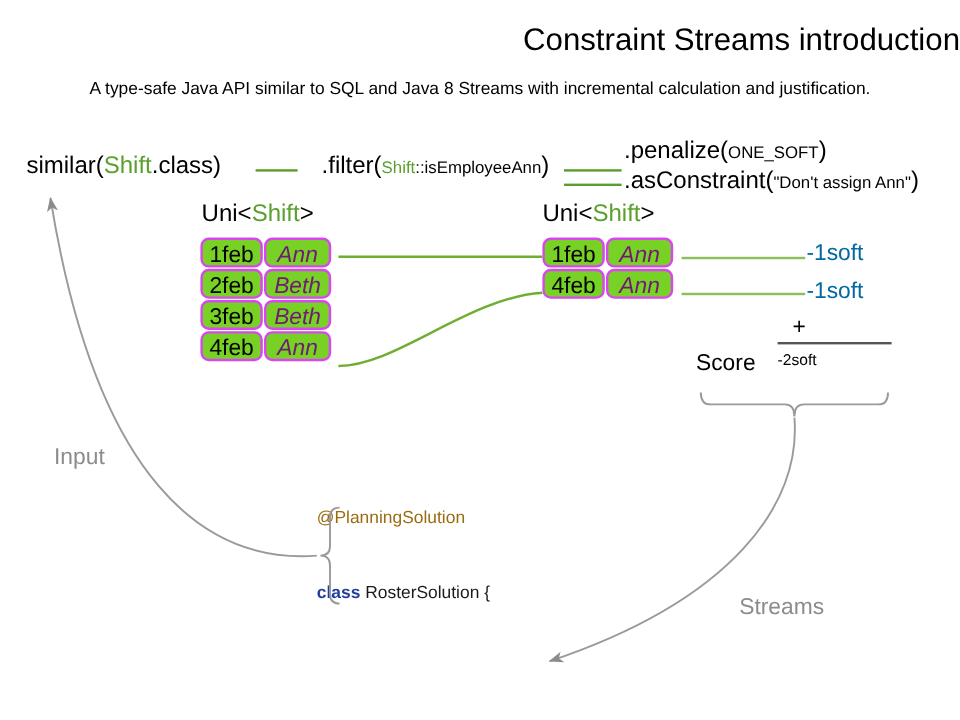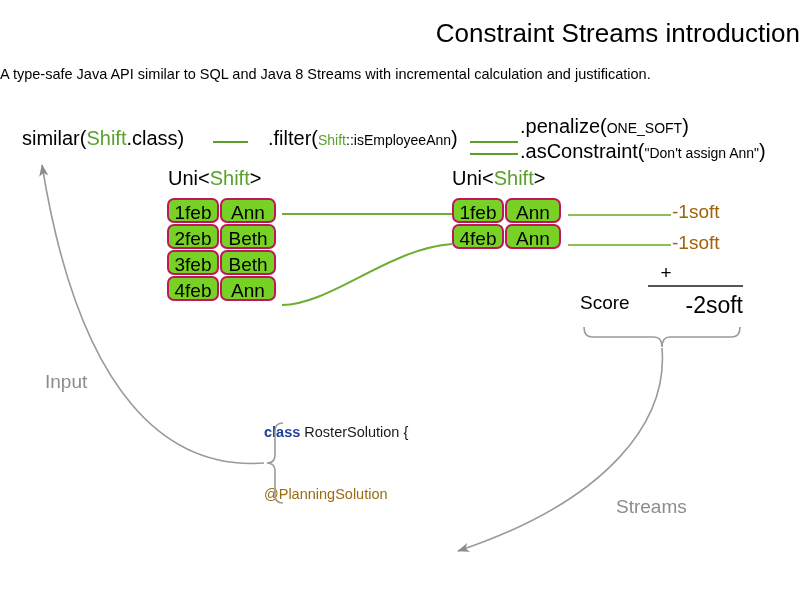--- a/index.html
+++ b/index.html
@@ -21,21 +21,21 @@
   #title {
     left: 0; top: 18px; width: 800px;
     text-align: right;
     font-size: 26px;
     letter-spacing: 0px;
     color: #000;
     white-space: nowrap;
   }
   #subtitle {
     left: 0; top: 66px; width: 800px;
-    text-align: left;
+    text-align: center;
     font-size: 14.5px;
     color: #000;
     white-space: nowrap;
   }
 
   
   .pipeline-text {
     font-size: 20px;
     white-space: nowrap;
     color: #000;
@@ -66,40 +66,40 @@
   #uni-right { left: 452px; top: 167px; }
 
   
   .card-row {
     display: flex;
     gap: 1px;
     margin-bottom: 1px;
   }
   .cell {
     background: #77d225;
-    border: 2px solid #be185d;
+    border: 2px solid #d946ef;
     border-radius: 7px;
     height: 25px;
     line-height: 25px;
     font-size: 19px;
     text-align: center;
     box-sizing: border-box;
     padding: 0 2px;
   }
   .cell-date { width: 52px; color: #000000; }
-  .cell-name { width: 56px; color: #000000; }
+  .cell-name { width: 56px; color: #701a75; font-style: italic; }
 
   #left-table  { left: 167px; top: 198px; }
   #right-table { left: 452px; top: 198px; }
 
   
   .soft-label {
     font-size: 19px;
     white-space: nowrap;
-    color: #a16207;
+    color: #0369a1;
   }
   #soft-1 { left: 672px; top: 201px; }
   #soft-2 { left: 672px; top: 232px; }
 
   .score-line {
     background: #8cbf5a;
     height: 2px;
   }
   #sline-1 { left: 568px; top: 214px; width: 103px; }
   #sline-2 { left: 568px; top: 244px; width: 103px; }
@@ -108,21 +108,21 @@
     left: 648px; top: 262px;
     font-size: 19px;
     width: 36px;
     text-align: center;
   }
   #sum-rule {
     left: 648px; top: 285px; width: 95px;
     height: 2px; background: #555555;
   }
   #score-word { left: 580px; top: 292px; font-size: 19px; }
-  #score-value { left: 648px; top: 292px; font-size: 23px; width: 95px; text-align: right; }
+  #score-value { left: 648px; top: 292px; font-size: 13px; width: 95px; text-align: left; }
 
   
   .flow-label {
     font-size: 19px;
     color: #8c8c8c;
     white-space: nowrap;
   }
   #input-label  { left: 45px; top: 371px; }
   #output-label { left: 616px; top: 496px; }
 
@@ -204,22 +204,22 @@
 <div class="abs soft-label" id="soft-2">-1soft</div>
 <div class="abs" id="plus-sign">+</div>
 <div class="abs" id="sum-rule"></div>
 <div class="abs" id="score-word">Score</div>
 <div class="abs" id="score-value">-2soft</div>
 
 <div class="abs flow-label" id="input-label">Input</div>
 <div class="abs flow-label" id="output-label">Streams</div>
 
 <div class="abs" id="code-block">
+  <div><span class="cd-ann">@PlanningSolution</span></div>
   <div><span class="cd-kw">class</span> <span class="cd-type">RosterSolution {</span></div>
-  <div><span class="cd-ann">@PlanningSolution</span></div>
   
   
   
   
   
   
   
 </div>
 
 <svg class="abs" id="overlay" viewBox="0 0 800 600">

